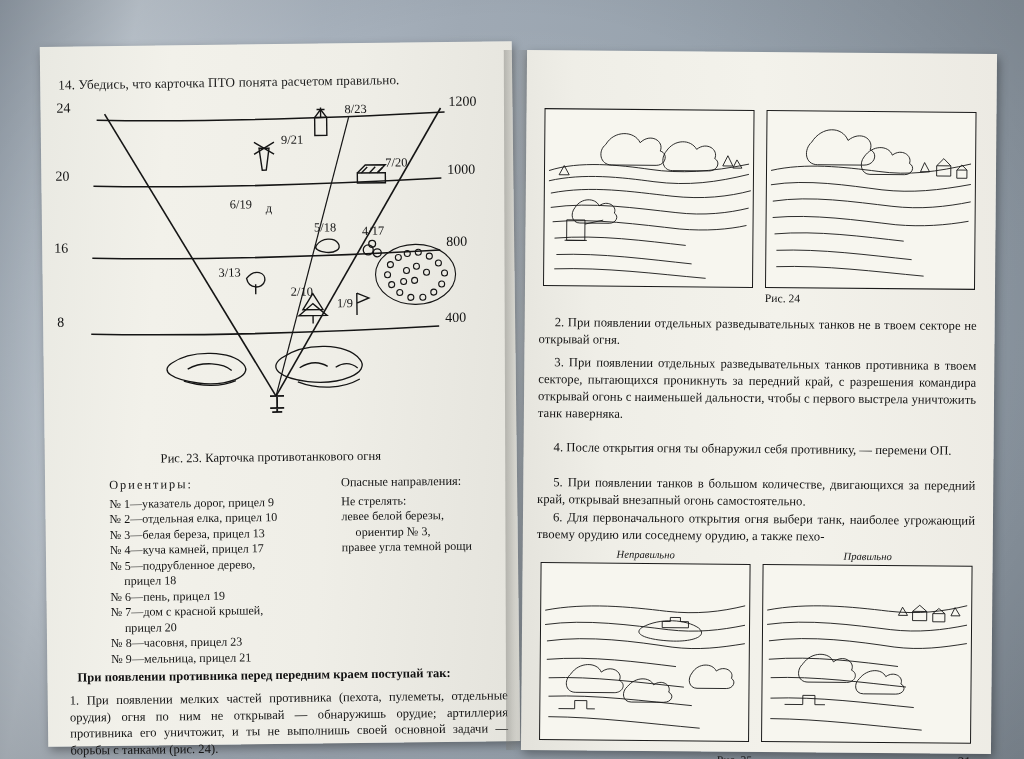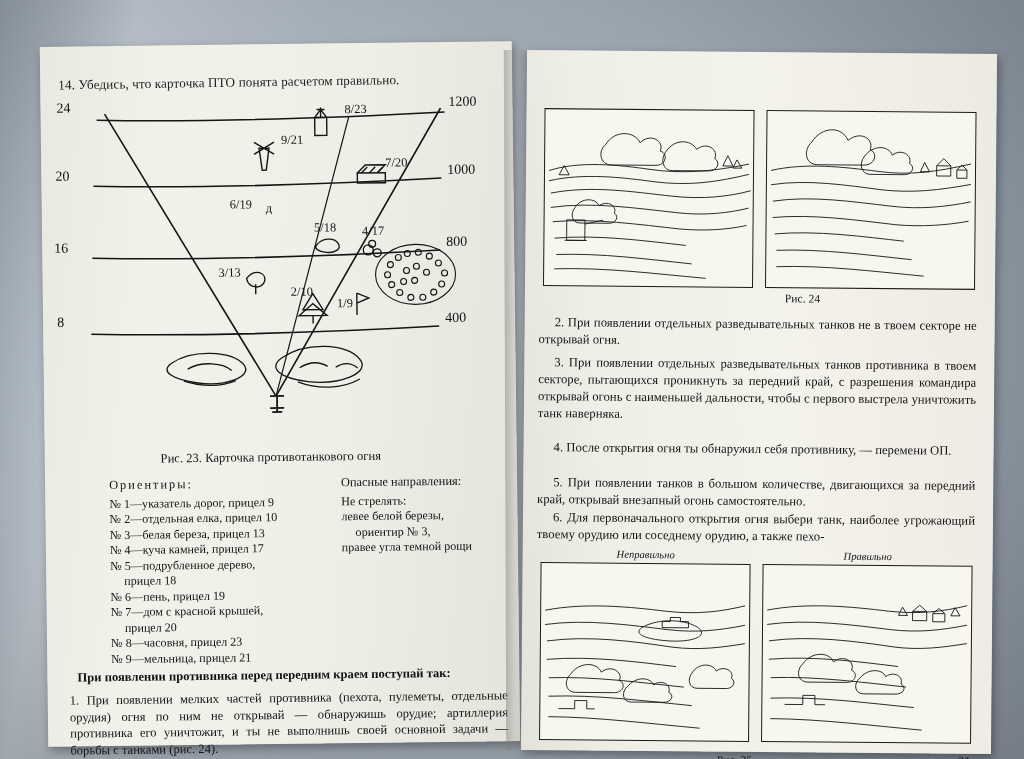--- a/index.html
+++ b/index.html
@@ -67,21 +67,21 @@
   .legend li{margin:0;white-space:nowrap;}
   .legend .indent{padding-left:14px;}
 
   .l-bold{position:absolute;left:30px;top:624px;width:430px;font-size:12.6px;font-weight:bold;color:#111;}
   .l-par{position:absolute;left:22px;top:646px;width:438px;font-size:12.6px;color:#141414;line-height:1.33;text-align:justify;}
   .l-pageno{position:absolute;left:18px;top:712px;font-size:13px;color:#111;}
 
   
   .r-figs-top{position:absolute;left:18px;top:58px;width:432px;height:178px;display:flex;gap:12px;}
   .r-fig{border:1.6px solid #1a1a1a;background:#f7f6ef;position:relative;overflow:hidden;flex:1;}
-  .r-cap{position:absolute;font-size:11.6px;color:#151515;margin-left:20px;}
+  .r-cap{position:absolute;font-size:11.6px;color:#151515;}
   .r-text{position:absolute;left:14px;width:438px;font-size:12.7px;color:#141414;line-height:1.35;text-align:justify;}
   .r-text p{margin:0 0 4px 0;text-indent:16px;}
   .r-figs-bot{position:absolute;left:18px;top:472px;width:432px;height:178px;display:flex;gap:12px;}
   .lbl-row{position:absolute;left:18px;top:455px;width:432px;display:flex;gap:12px;font-size:10.6px;font-style:italic;color:#151515;}
   .lbl-row div{flex:1;text-align:center;}
   .r-pageno{position:absolute;right:20px;top:700px;font-size:13px;color:#111;}
   .r-cap25{position:absolute;left:196px;top:702px;font-size:11.6px;color:#151515;}
   .r-cap24{position:absolute;left:240px;top:240px;font-size:11.6px;color:#151515;}
 
   svg{display:block;}

